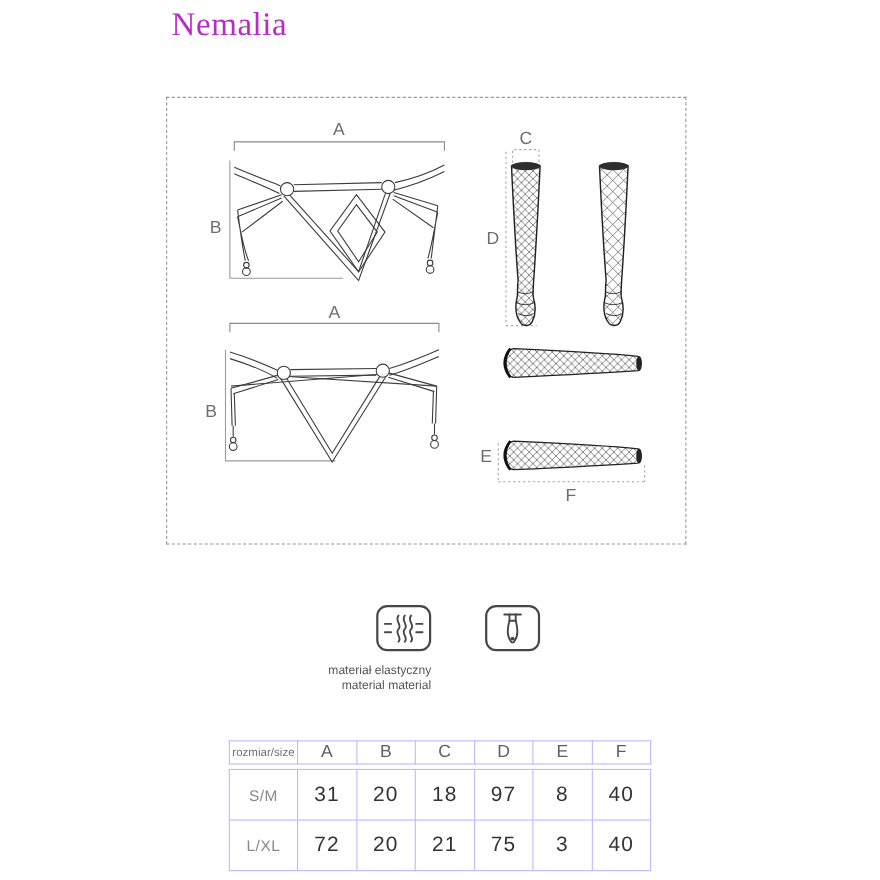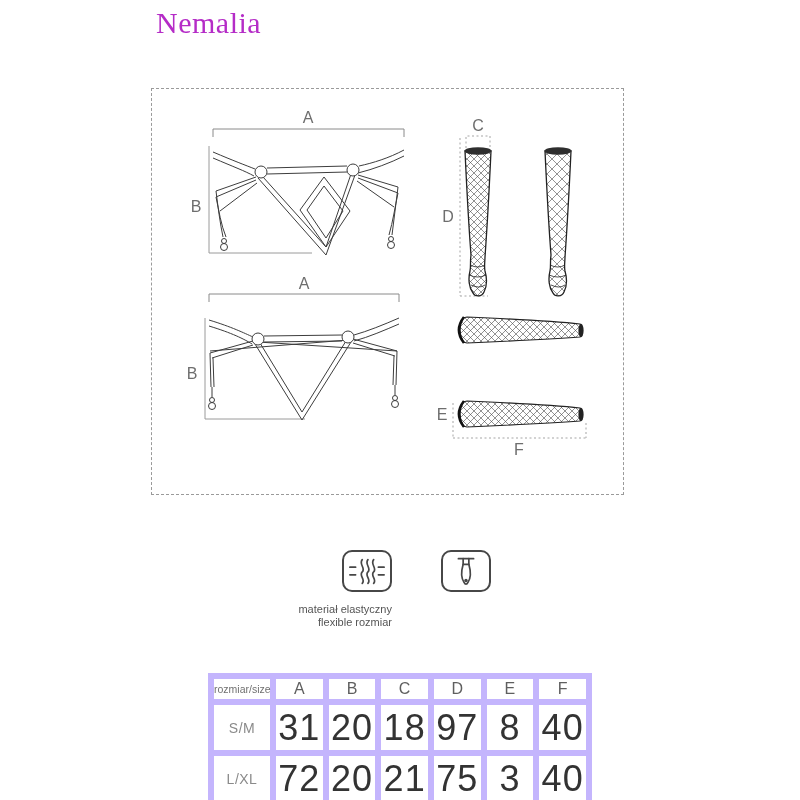--- a/index.html
+++ b/index.html
@@ -10,27 +10,27 @@
                border:1px dashed #9a9a9a;}
   .diagram-box svg{position:absolute;left:0;top:0;}
   .feature{position:absolute;text-align:center;}
   .feature-1{left:252px;top:550px;width:140px;text-align:right;}
   .feature-2{left:392px;top:550px;width:148px;}
   .icon-frame{display:inline-block;width:46px;height:38px;border:2px solid #474747;border-radius:10px;}
   .caption{margin-top:9px;font-size:11px;line-height:12.5px;color:#555;}
   table{position:absolute;border-collapse:collapse;table-layout:fixed;}
   .size-header{left:208px;top:673px;width:384px;}
   .size-body{left:208px;top:699px;width:384px;}
-  td,th{border:6px solid #c4b5fd;text-align:center;vertical-align:middle;padding:0;font-weight:normal;}
+  td,th{border:1px solid #c4b5fd;text-align:center;vertical-align:middle;padding:0;font-weight:normal;}
   .size-header th{height:20px;}
   .hdr-label{font-size:10.5px;color:#707070;}
   .hdr-letter{font-size:16px;color:#5f5f5f;}
   .size-body td{height:45px;}
   .row-label{font-size:14px;color:#8a8a8a;letter-spacing:.5px;}
-  .cell-num{font-size:36px;color:#333;letter-spacing:1px;}
+  .cell-num{font-size:19px;color:#333;letter-spacing:1px;}
   text{font-family:"Liberation Sans", sans-serif;}
 </style>
 </head>
 <body>
 
 <div class="page">
 
   <div class="title">Nemalia</div>
 
   <div class="diagram-box">
@@ -163,21 +163,21 @@
         <g stroke="#474747" stroke-width="1.8" fill="none" stroke-linecap="round">
           <path d="M6,16 L12,16 M6,24 L12,24 M36,16 L42,16 M36,24 L42,24"></path>
           <path d="M19,8 C15,13 23,17 19,21 C15,25 23,29 19,33"></path>
           <path d="M25,8 C21,13 29,17 25,21 C21,25 29,29 25,33"></path>
           <path d="M31,8 C27,13 35,17 31,21 C27,25 35,29 31,33"></path>
         </g>
       </svg>
     </span>
     <div class="caption">
       <div>materiał elastyczny</div>
-      <div>flexible rozmiar</div>
+      <div>material material</div>
     </div>
   </div>
 
   <div class="feature feature-2">
     <span class="icon-frame">
       <svg width="46" height="38" viewBox="0 0 48 40">
         <g stroke="#474747" stroke-width="1.8" fill="none" stroke-linecap="round">
           <path d="M16,7 L32,7"></path>
           <path d="M21,7 L21,13 L27,13 L27,7"></path>
           <path d="M21,13 C19,20 19,28 22,32 C23,34.5 25,34.5 26,32 C29,28 29,20 27,13"></path>

